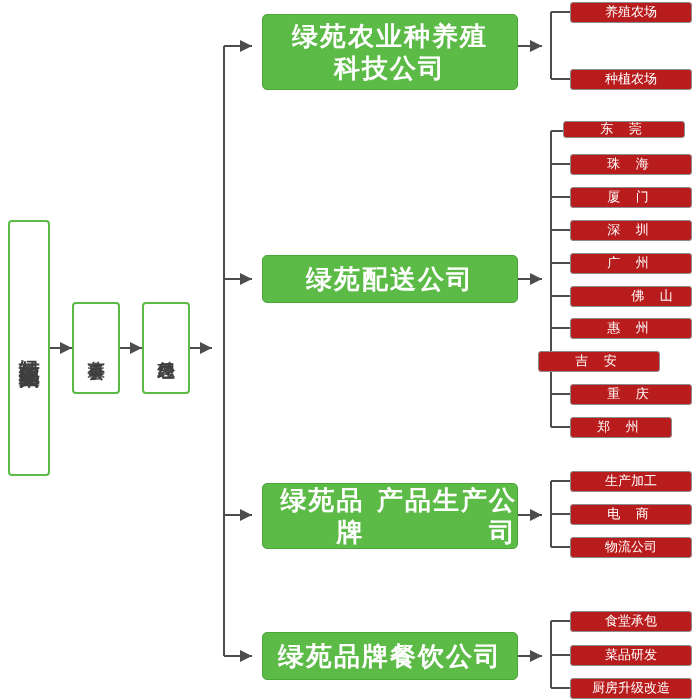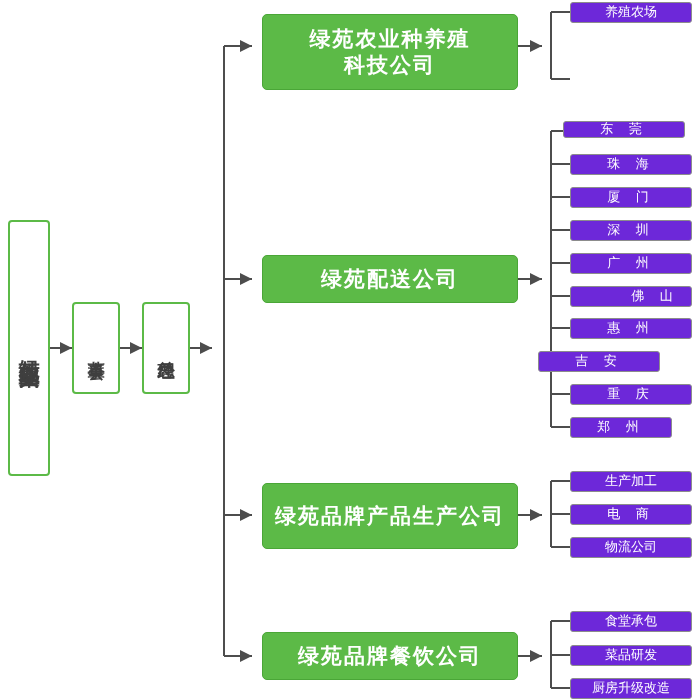--- a/index.html
+++ b/index.html
@@ -38,40 +38,40 @@
     font-weight: bold;
   }
   .greenoutline {
     background: #ffffff;
     border: 2px solid #5cba47;
     border-radius: 4px;
     color: #3f3f3f;
     font-weight: bold;
   }
   .gray {
-    background: #6d28d9;
+    background: #b91c1c;
     border: 1px solid #8c8c8c;
     border-radius: 3px;
     color: #ffffff;
     font-size: 13px;
   }
   .root {
     writing-mode: vertical-rl;
     text-orientation: upright;
     letter-spacing: 2px;
     font-size: 21px;
   }
   .vert {
     writing-mode: vertical-rl;
     text-orientation: upright;
     letter-spacing: 1px;
     font-size: 17px;
   }
   .lvl2 {
-    font-size: 21px;
+    font-size: 26px;
     letter-spacing: 2px;
     text-align: right;
   }
   .spaced {
     letter-spacing: 6px;
   }
   svg.lines {
     position: absolute;
     left: 0; top: 0;
     width: 700px;
@@ -148,20 +148,23 @@
     <span>总经理</span>
   </div>
 
   <div class="node green lvl2" style="left:262px; top:14px; width:256px; height:76px; flex-direction:column;">
     <span>绿苑农业种养殖</span>
     <span>科技公司</span>
   </div>
   <div class="node gray" style="left:570px; top:2px; width:122px; height:21px;">
     <span>养殖农场</span>
   </div>
+  <div class="node gray" style="left:570px; top:69px; width:122px; height:21px;">
+    <span>种植农场</span>
+  </div>
 
   <div class="node green lvl2" style="left:262px; top:255px; width:256px; height:48px;">
     <span>绿苑配送公司</span>
   </div>
   <div class="node gray spaced" style="left:563px; top:121px; width:122px; height:17px;">
     <span>东 莞</span>
   </div>
   <div class="node gray spaced" style="left:570px; top:154px; width:122px; height:21px;">
     <span>珠 海</span>
   </div>

